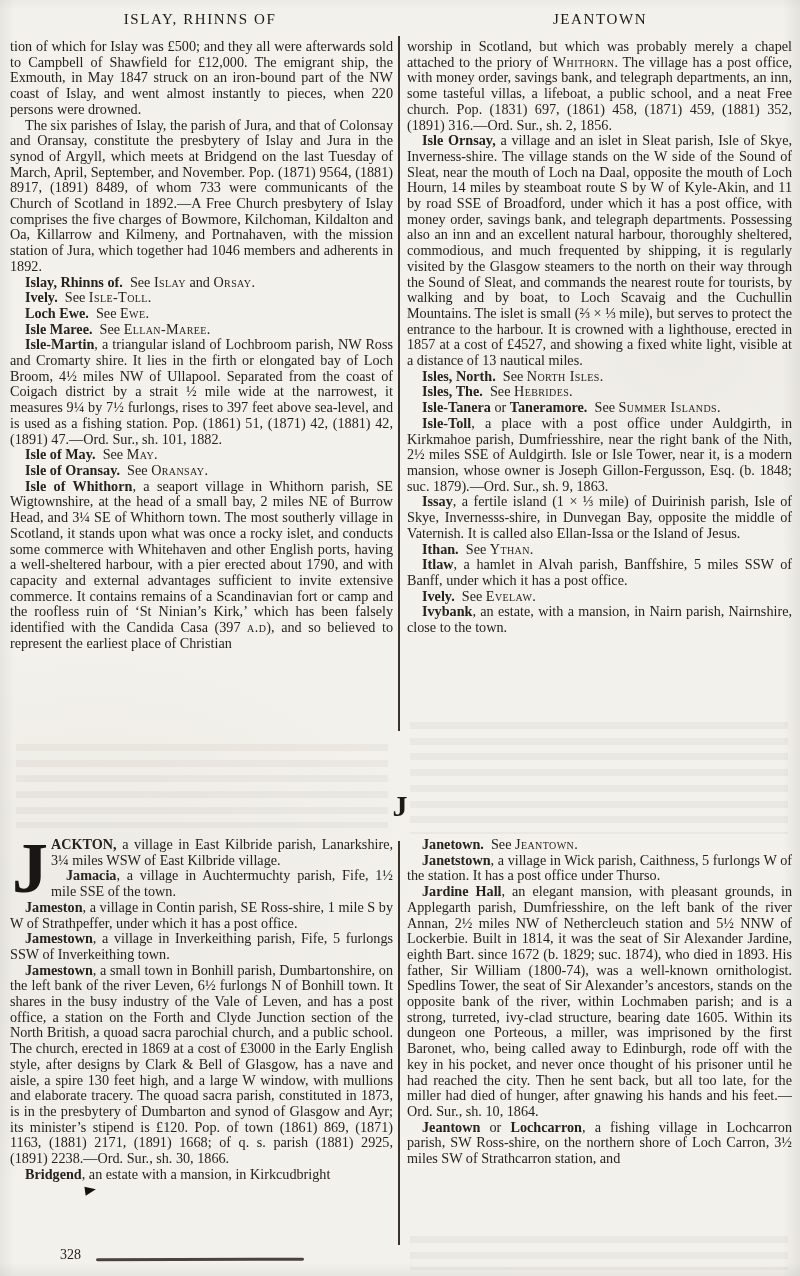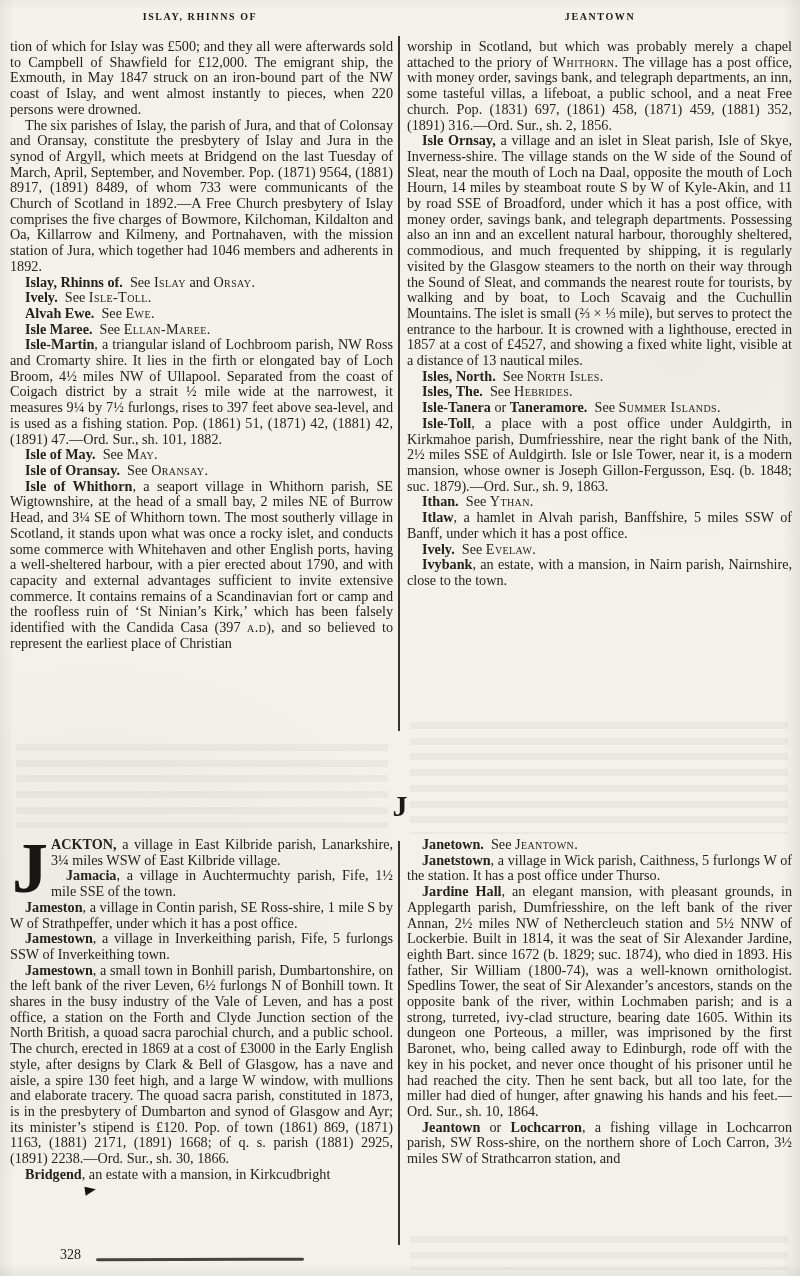--- a/index.html
+++ b/index.html
@@ -7,21 +7,21 @@
     position:relative;width:800px;height:1276px;margin:0 auto;overflow:hidden;
     color:#24201c;
     font-family:"Liberation Serif","DejaVu Serif",serif;
     background:
       radial-gradient(ellipse 420px 300px at 85% 28%, rgba(60,50,40,0.03), rgba(0,0,0,0) 70%),
       radial-gradient(ellipse 520px 420px at 12% 72%, rgba(60,50,40,0.035), rgba(0,0,0,0) 70%),
       linear-gradient(90deg, rgba(0,0,0,0.05), rgba(0,0,0,0) 14px, rgba(0,0,0,0) 782px, rgba(0,0,0,0.06)),
       linear-gradient(180deg, rgba(0,0,0,0.03), rgba(0,0,0,0) 10px, rgba(0,0,0,0) 1262px, rgba(0,0,0,0.05)),
       #f3f1ec;
   }
-  .running-head{position:absolute;top:11px;font-weight:bold;font-size:10px;letter-spacing:1.6px;color:#1c1916;}
+  .running-head{position:absolute;top:11px;font-weight:normal;font-size:15px;letter-spacing:1.6px;color:#1c1916;}
   .rh-left{left:0;width:400px;text-align:center;}
   .rh-right{left:400px;width:400px;text-align:center;}
   .col{position:absolute;}
   p.para{margin:0;font-size:14.2px;line-height:15.7px;text-align:justify;color:#26221e;}
   p.indent{text-indent:15px;}
   .seg{}
   .b{font-weight:bold;}
   .i{}
   .sc{font-variant:small-caps;letter-spacing:0.4px;}
   .dropcap{
@@ -60,34 +60,35 @@
   <div class="running-head rh-right">JEANTOWN</div>
 
   <div class="rule rule-top"></div>
   <div class="rule rule-bottom"></div>
 
   <div class="col col-tl">
       <p class="para"><span class="seg">tion of which for Islay was £500; and they all were afterwards sold to Campbell of Shawfield for £12,000. The emigrant ship, the </span><span class="seg i">Exmouth</span><span class="seg">, in May 1847 struck on an iron-bound part of the NW coast of Islay, and went almost instantly to pieces, when 220 persons were drowned.</span></p>
       <p class="para indent"><span class="seg">The six parishes of Islay, the parish of Jura, and that of Colonsay and Oransay, constitute the presbytery of Islay and Jura in the synod of Argyll, which meets at Bridgend on the last Tuesday of March, April, September, and November. Pop. (1871) 9564, (1881) 8917, (1891) 8489, of whom 733 were communicants of the Church of Scotland in 1892.—A Free Church presbytery of Islay comprises the five charges of Bowmore, Kilchoman, Kildalton and Oa, Killarrow and Kilmeny, and Portnahaven, with the mission station of Jura, which together had 1046 members and adherents in 1892.</span></p>
       <p class="para indent"><span class="seg b">Islay, Rhinns of.</span><span class="seg"> See </span><span class="seg sc">Islay</span><span class="seg"> and </span><span class="seg sc">Orsay</span><span class="seg">.</span></p>
       <p class="para indent"><span class="seg b">Ively.</span><span class="seg"> See </span><span class="seg sc">Isle-Toll</span><span class="seg">.</span></p>
-      <p class="para indent"><span class="seg b">Alvah Ewe.</span><span class="seg"> See </span><span class="seg sc">Ewe</span><span class="seg">.</span></p>
+      <p class="para indent"><span class="seg b">Loch Ewe.</span><span class="seg"> See </span><span class="seg sc">Ewe</span><span class="seg">.</span></p>
       <p class="para indent"><span class="seg b">Isle Maree.</span><span class="seg"> See </span><span class="seg sc">Ellan-Maree</span><span class="seg">.</span></p>
       <p class="para indent"><span class="seg b">Isle-Martin</span><span class="seg">, a triangular island of Lochbroom parish, NW Ross and Cromarty shire. It lies in the firth or elongated bay of Loch Broom, 4½ miles NW of Ullapool. Separated from the coast of Coigach district by a strait ½ mile wide at the narrowest, it measures 9¼ by 7½ furlongs, rises to 397 feet above sea-level, and is used as a fishing station. Pop. (1861) 51, (1871) 42, (1881) 42, (1891) 47.—</span><span class="seg i">Ord. Sur.</span><span class="seg">, sh. 101, 1882.</span></p>
       <p class="para indent"><span class="seg b">Isle of May.</span><span class="seg"> See </span><span class="seg sc">May</span><span class="seg">.</span></p>
       <p class="para indent"><span class="seg b">Isle of Oransay.</span><span class="seg"> See </span><span class="seg sc">Oransay</span><span class="seg">.</span></p>
       <p class="para indent"><span class="seg b">Isle of Whithorn</span><span class="seg">, a seaport village in Whithorn parish, SE Wigtownshire, at the head of a small bay, 2 miles NE of Burrow Head, and 3¼ SE of Whithorn town. The most southerly village in Scotland, it stands upon what was once a rocky islet, and conducts some commerce with Whitehaven and other English ports, having a well-sheltered harbour, with a pier erected about 1790, and with capacity and external advantages sufficient to invite extensive commerce. It contains remains of a Scandinavian fort or camp and the roofless ruin of ‘St Ninian’s Kirk,’ which has been falsely identified with the </span><span class="seg i">Candida Casa</span><span class="seg"> (397 </span><span class="seg sc">a.d</span><span class="seg">), and so believed to represent the earliest place of Christian</span></p>
     </div>
   <div class="col col-tr">
       <p class="para"><span class="seg">worship in Scotland, but which was probably merely a chapel attached to the priory of </span><span class="seg sc">Whithorn</span><span class="seg">. The village has a post office, with money order, savings bank, and telegraph departments, an inn, some tasteful villas, a lifeboat, a public school, and a neat Free church. Pop. (1831) 697, (1861) 458, (1871) 459, (1881) 352, (1891) 316.—</span><span class="seg i">Ord. Sur.</span><span class="seg">, sh. 2, 1856.</span></p>
       <p class="para indent"><span class="seg b">Isle Ornsay,</span><span class="seg"> a village and an islet in Sleat parish, Isle of Skye, Inverness-shire. The village stands on the W side of the Sound of Sleat, near the mouth of Loch na Daal, opposite the mouth of Loch Hourn, 14 miles by steamboat route S by W of Kyle-Akin, and 11 by road SSE of Broadford, under which it has a post office, with money order, savings bank, and telegraph departments. Possessing also an inn and an excellent natural harbour, thoroughly sheltered, commodious, and much frequented by shipping, it is regularly visited by the Glasgow steamers to the north on their way through the Sound of Sleat, and commands the nearest route for tourists, by walking and by boat, to Loch Scavaig and the Cuchullin Mountains. The islet is small (⅔ × ⅓ mile), but serves to protect the entrance to the harbour. It is crowned with a lighthouse, erected in 1857 at a cost of £4527, and showing a fixed white light, visible at a distance of 13 nautical miles.</span></p>
       <p class="para indent"><span class="seg b">Isles, North.</span><span class="seg"> See </span><span class="seg sc">North Isles</span><span class="seg">.</span></p>
       <p class="para indent"><span class="seg b">Isles, The.</span><span class="seg"> See </span><span class="seg sc">Hebrides</span><span class="seg">.</span></p>
       <p class="para indent"><span class="seg b">Isle-Tanera</span><span class="seg"> or </span><span class="seg b">Taneramore.</span><span class="seg"> See </span><span class="seg sc">Summer Islands</span><span class="seg">.</span></p>
       <p class="para indent"><span class="seg b">Isle-Toll</span><span class="seg">, a place with a post office under Auldgirth, in Kirkmahoe parish, Dumfriesshire, near the right bank of the Nith, 2½ miles SSE of Auldgirth. Isle or Isle Tower, near it, is a modern mansion, whose owner is Joseph Gillon-Fergusson, Esq. (b. 1848; suc. 1879).—</span><span class="seg i">Ord. Sur.</span><span class="seg">, sh. 9, 1863.</span></p>
+      <p class="para indent"><span class="seg b">Issay</span><span class="seg">, a fertile island (1 × ⅓ mile) of Duirinish parish, Isle of Skye, Invernesss-shire, in Dunvegan Bay, opposite the middle of Vaternish. It is called also Ellan-Issa or the Island of Jesus.</span></p>
       <p class="para indent"><span class="seg b">Ithan.</span><span class="seg"> See </span><span class="seg sc">Ythan</span><span class="seg">.</span></p>
       <p class="para indent"><span class="seg b">Itlaw</span><span class="seg">, a hamlet in Alvah parish, Banffshire, 5 miles SSW of Banff, under which it has a post office.</span></p>
       <p class="para indent"><span class="seg b">Ively.</span><span class="seg"> See </span><span class="seg sc">Evelaw</span><span class="seg">.</span></p>
       <p class="para indent"><span class="seg b">Ivybank</span><span class="seg">, an estate, with a mansion, in Nairn parish, Nairnshire, close to the town.</span></p>
     </div>
 
   <div class="section-letter">J</div>
 
   <div class="col col-bl">
       <p class="para"><span class="dropcap">J</span><span class="seg b">ACKTON,</span><span class="seg"> a village in East Kilbride parish, Lanarkshire, 3¼ miles WSW of East Kilbride village.</span></p>

